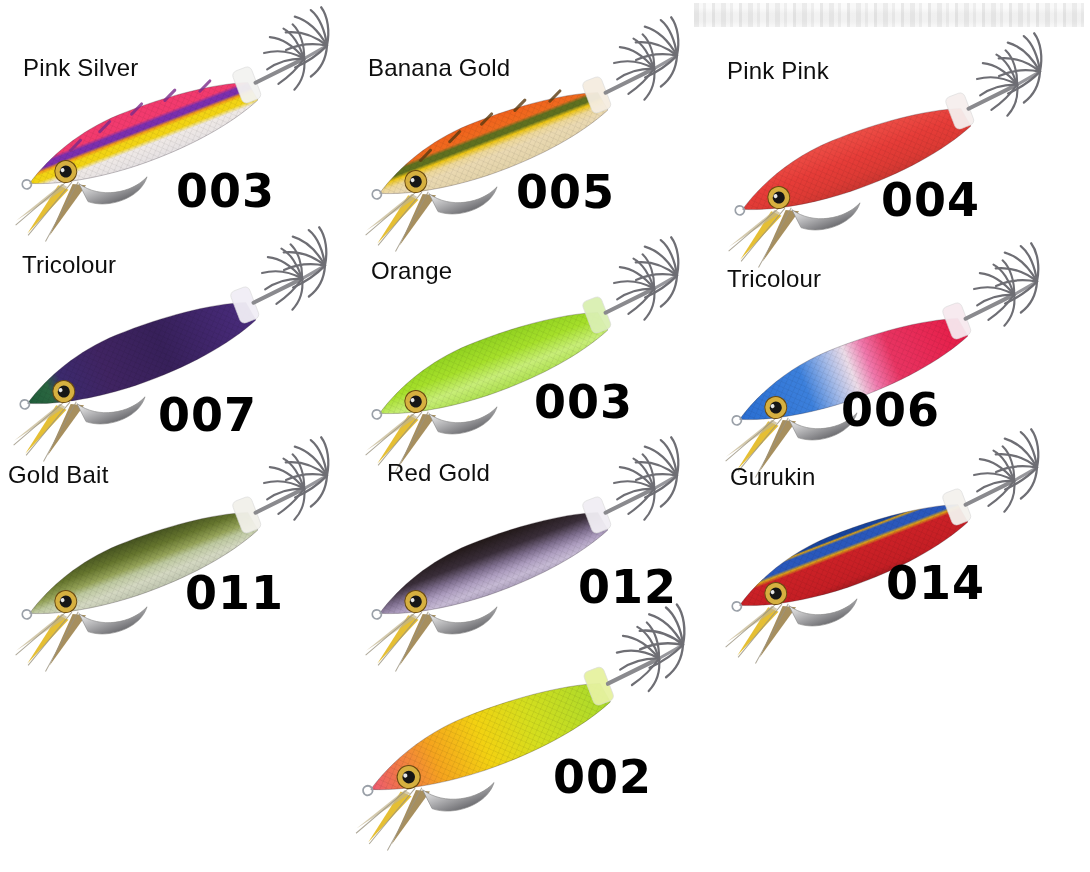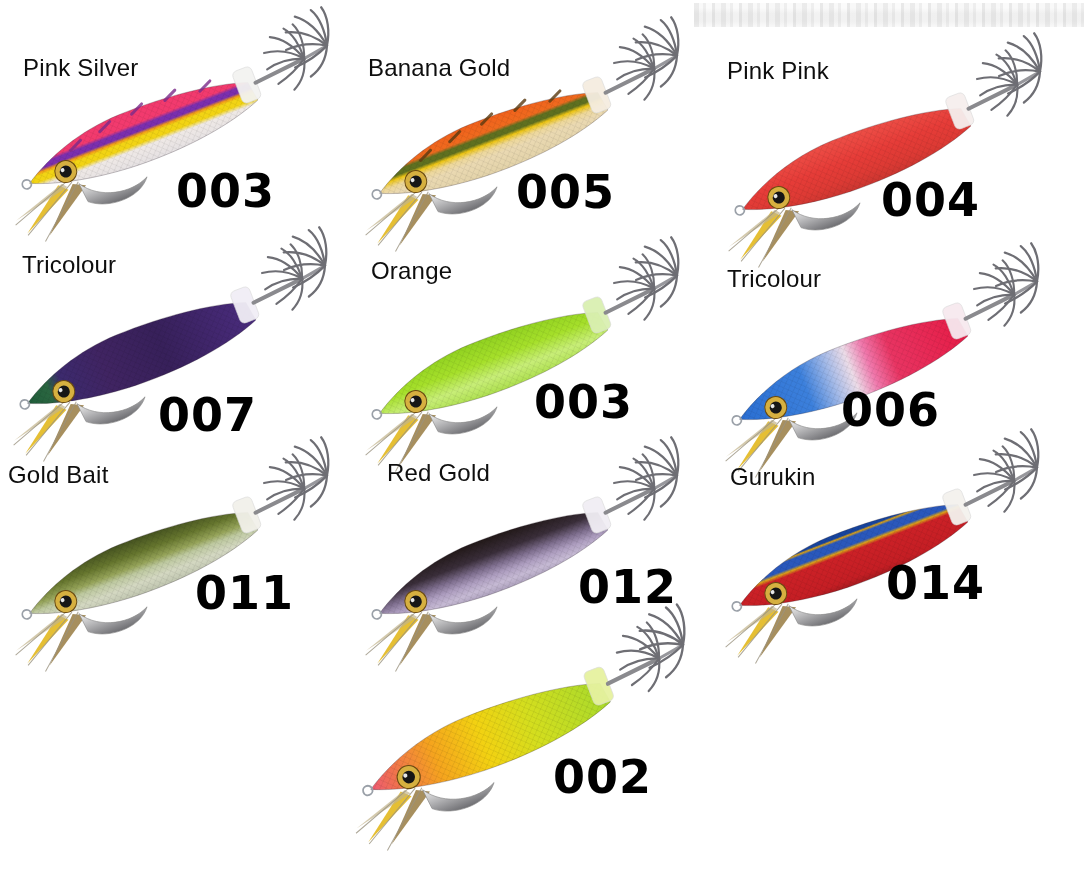--- a/index.html
+++ b/index.html
@@ -430,21 +430,21 @@
             <path d="M0,0 C-10,-14 -22,-20 -34,-22" stroke="#6e6e74" stroke-width="2.1" stroke-linecap="round" fill="none"></path>
             <path d="M0,0 C-4,-16 -12,-28 -22,-34" stroke="#6e6e74" stroke-width="2.1" stroke-linecap="round" fill="none"></path>
             <path d="M0,0 C2,-14 0,-28 -6,-36" stroke="#6e6e74" stroke-width="2.1" stroke-linecap="round" fill="none"></path>
             <path d="M0,0 C6,-12 8,-26 4,-36" stroke="#6e6e74" stroke-width="2.1" stroke-linecap="round" fill="none"></path>
             <path d="M0,0 C-12,-6 -26,-8 -38,-6" stroke="#6e6e74" stroke-width="2.1" stroke-linecap="round" fill="none"></path>
             <path d="M0,0 C-10,6 -22,10 -34,12" stroke="#6e6e74" stroke-width="2.1" stroke-linecap="round" fill="none"></path>
             <path d="M0,0 C-4,12 -12,20 -22,24" stroke="#6e6e74" stroke-width="2.1" stroke-linecap="round" fill="none"></path>
           </g>
         </g>
       </svg>
-    <span class="num" style="left:195px;top:570px">011</span>
+    <span class="num" style="left:185px;top:570px">011</span>
   </div>
 
   <div class="lure-card">
     <span class="lbl" style="left:387px;top:460px">Red Gold</span>
     <svg class="lure" style="left:362px;top:452px;width:350px;height:200px" viewBox="0 0 350 200">
         <defs>
           <linearGradient id="g7" gradientUnits="userSpaceOnUse" x1="108" y1="-24" x2="108" y2="34">
             <stop offset="0%" stop-color="#1f1614"></stop>
             <stop offset="32%" stop-color="#3a2e3a"></stop>
             <stop offset="52%" stop-color="#7e6e8e"></stop>

